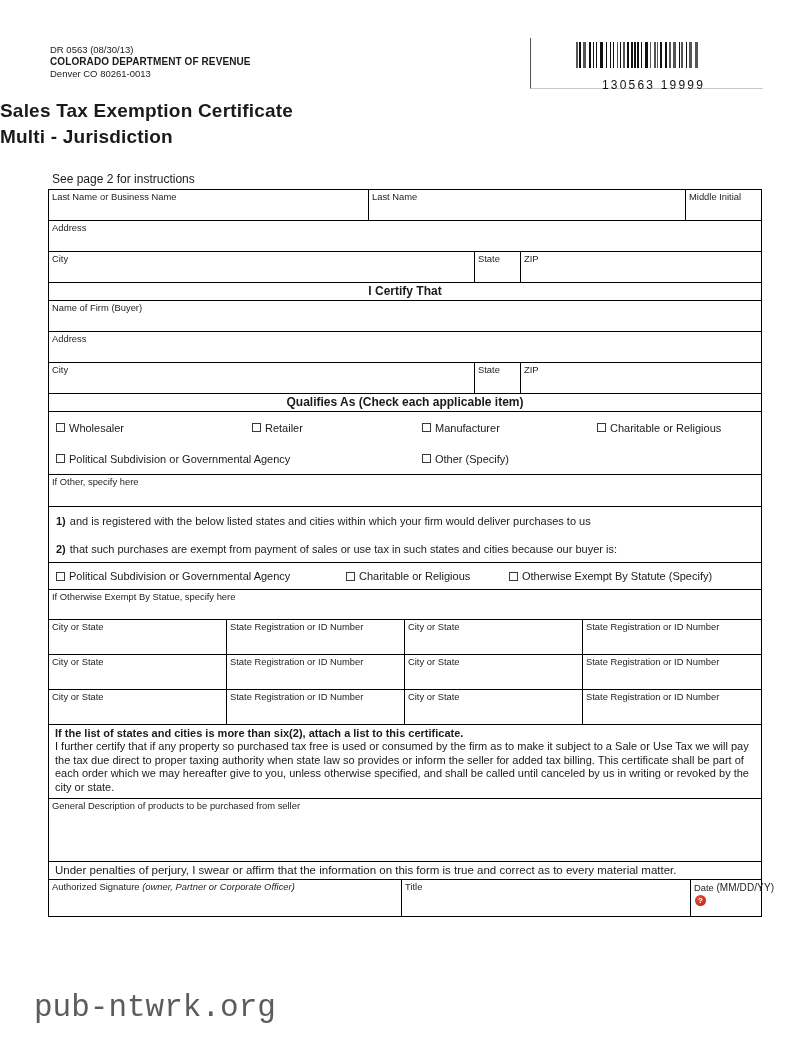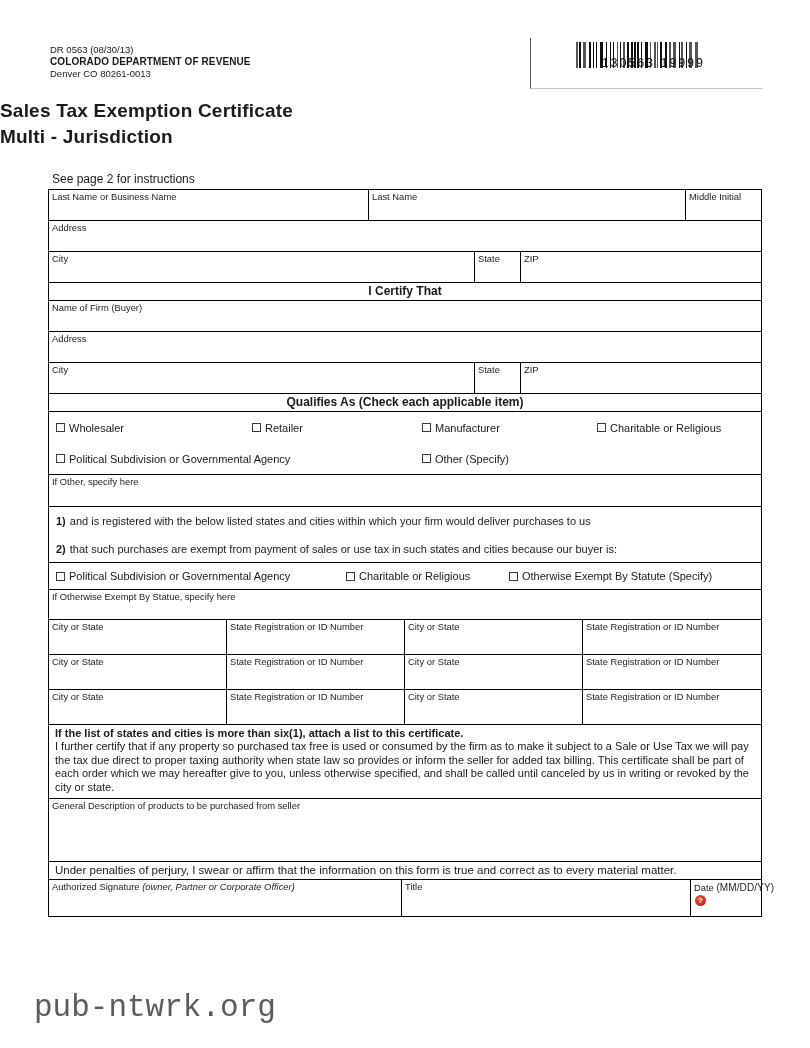--- a/index.html
+++ b/index.html
@@ -38,21 +38,21 @@
   .barcode-bars {
     position: absolute;
     left: 45px; top: 4px;
     width: 152px; height: 26px;
     display: flex;
     align-items: stretch;
   }
   .barcode-bars i { display: block; height: 100%; }
   .barcode-num {
     position: absolute;
-    left: 40px; top: 18px;
+    left: 40px; top: 40px;
     width: 165px;
     text-align: center;
     font-family: "Liberation Sans", sans-serif;
     font-size: 12px;
     letter-spacing: 2.2px;
     color: #111;
   }
 
   
   .title {
@@ -483,21 +483,21 @@
         <div class="lbl">City or State</div>
       </div>
       <div class="cell" style="width:177px">
         <div class="lbl">State Registration or ID Number</div>
       </div>
     </div>
 
     <div class="row">
       <div class="cell" style="width:711px;border-right:none;padding:0">
         <div class="cert">
-          <div class="bold">If the list of states and cities is more than six(1), attach a list to this certificate.</div>
+          <div class="bold">If the list of states and cities is more than six(2), attach a list to this certificate.</div>
           <div>I further certify that if any property so purchased tax free is used or consumed by the firm as to make it subject to a Sale or Use Tax we will pay the tax due direct to proper taxing authority when state law so provides or inform the seller for added tax billing. This certificate shall be part of each order which we may hereafter give to you, unless otherwise specified, and shall be called until canceled by us in writing or revoked by the city or state.</div>
         </div>
       </div>
     </div>
 
     <div class="row h-gen">
       <div class="cell" style="width:711px">
         <div class="lbl">General Description of products to be purchased from seller</div>
       </div>
     </div>

